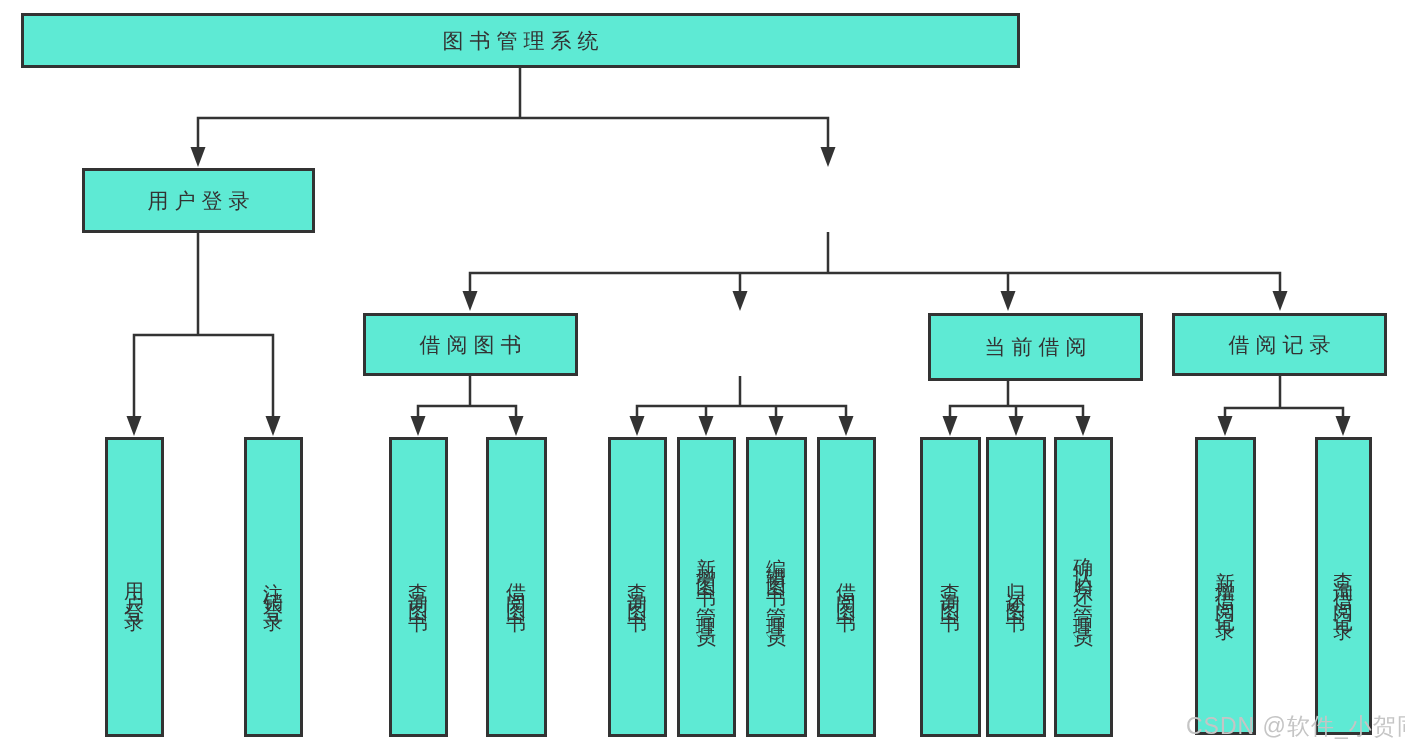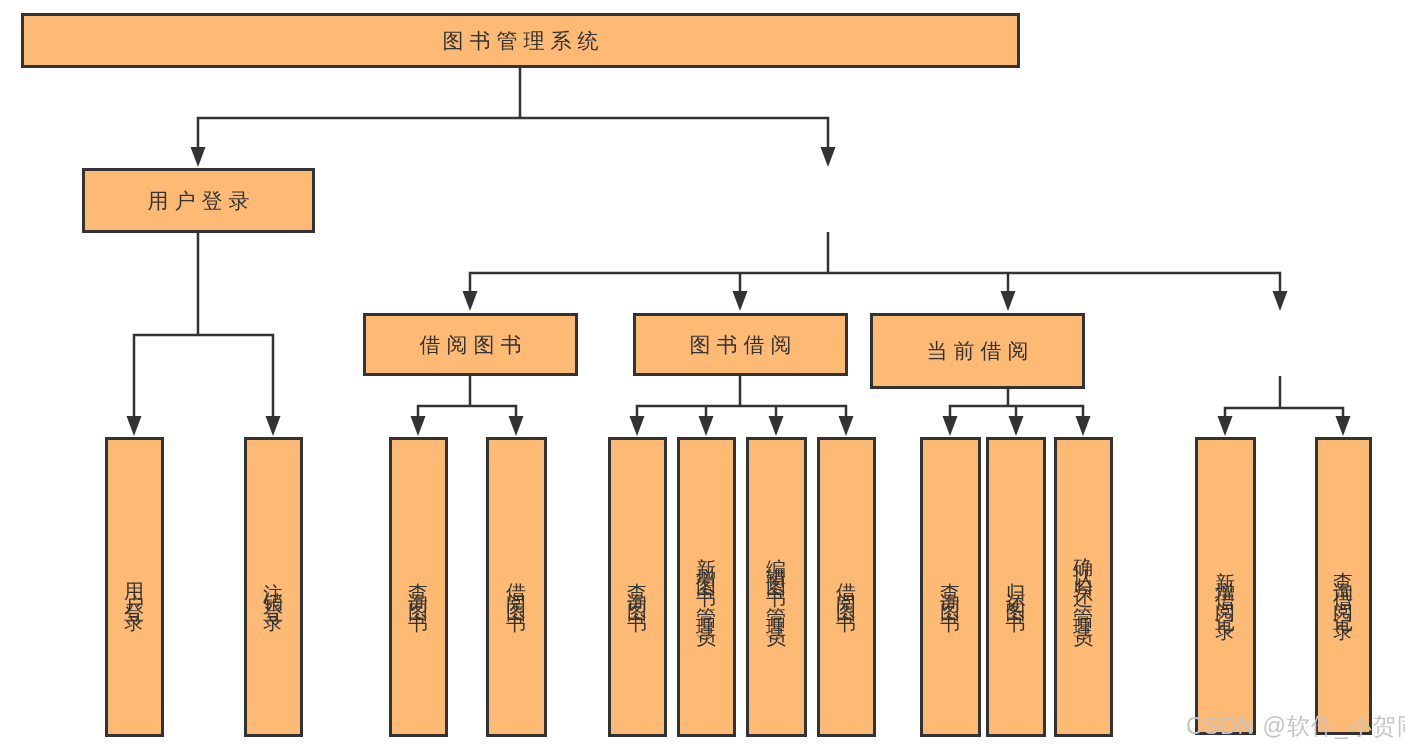--- a/index.html
+++ b/index.html
@@ -13,21 +13,21 @@
     overflow: hidden;
   }
   .wires {
     position: absolute;
     left: 0; top: 0;
     width: 1405px; height: 747px;
     z-index: 1;
   }
   .node {
     position: absolute;
-    background: #fdba74;
+    background: #5eead4;
     border: 3px solid var(--line, #333333);
     display: flex;
     align-items: center;
     justify-content: center;
     z-index: 2;
   }
   .node .hlabel {
     color: var(--text, #333333);
     font-size: 21px;
     letter-spacing: 6px;
@@ -96,25 +96,25 @@
     <span class="hlabel">图书管理系统</span>
   </div>
 
   <div class="node" style="left:82px; top:168px; width:233px; height:65px;">
     <span class="hlabel">用户登录</span>
   </div>
 
   <div class="node" style="left:363px; top:313px; width:215px; height:63px;">
     <span class="hlabel">借阅图书</span>
   </div>
-  <div class="node" style="left:633px; top:313px; width:215px; height:63px;">
-    <span class="hlabel">图书借阅</span>
+  <div class="node" style="left:928px; top:313px; width:215px; height:68px;">
+    <span class="hlabel">当前借阅</span>
   </div>
-  <div class="node" style="left:870px; top:313px; width:215px; height:76px;">
-    <span class="hlabel">当前借阅</span>
+  <div class="node" style="left:1172px; top:313px; width:215px; height:63px;">
+    <span class="hlabel">借阅记录</span>
   </div>
 
   <div class="node leaf" style="left:105px; top:437px; width:59px; height:300px;">
     <span class="vlabel">用户登录</span>
   </div>
   <div class="node leaf" style="left:244px; top:437px; width:59px; height:300px;">
     <span class="vlabel">注销登录</span>
   </div>
 
   <div class="node leaf" style="left:389px; top:437px; width:59px; height:300px;">

